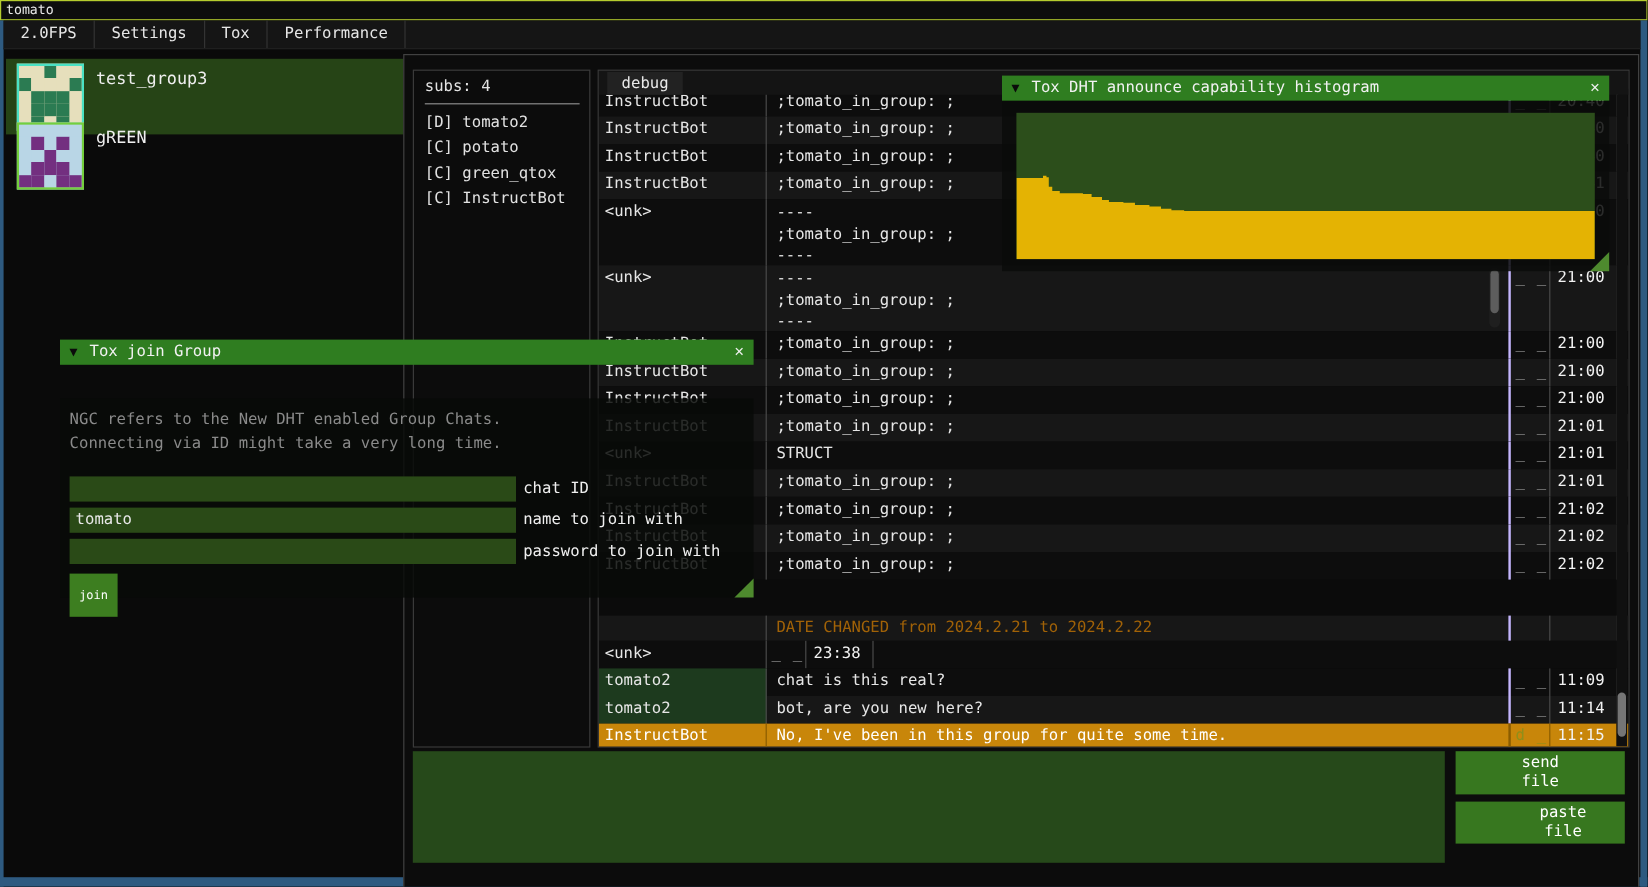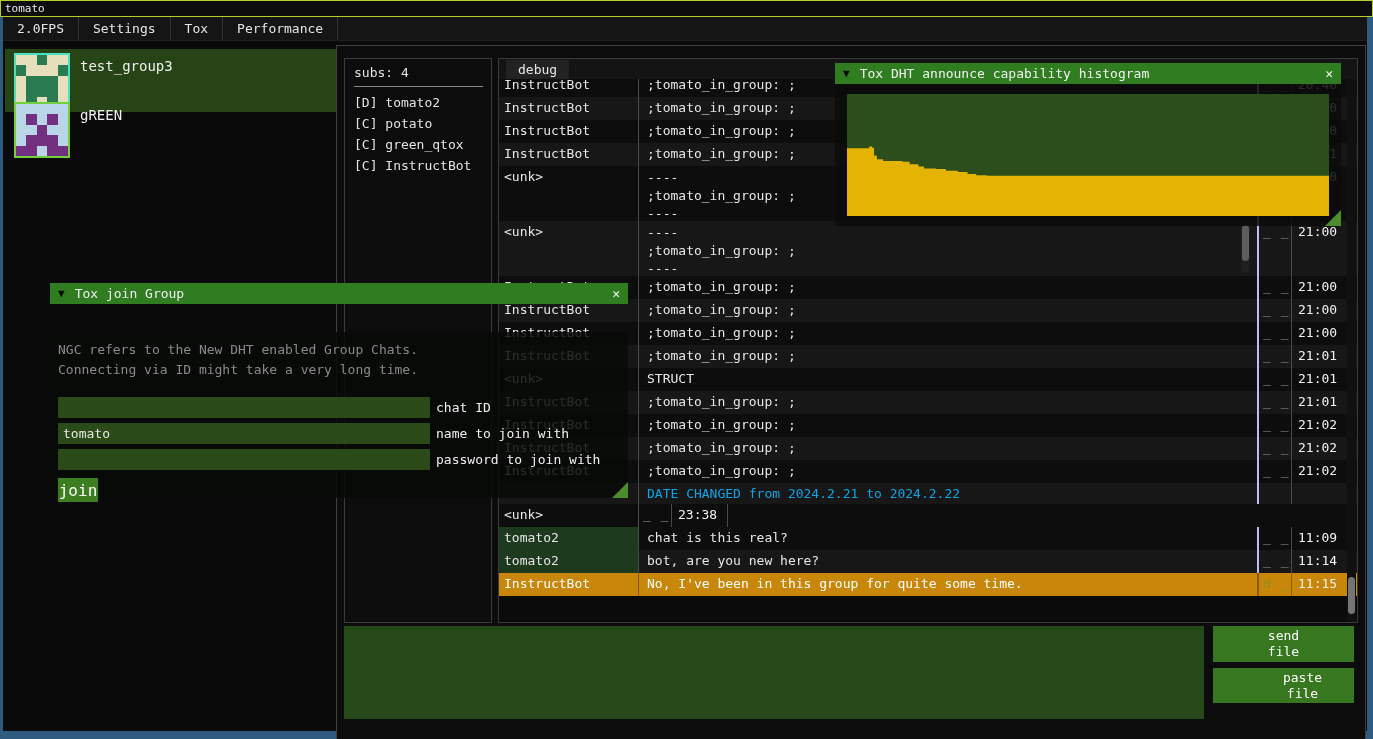--- a/index.html
+++ b/index.html
@@ -49,21 +49,21 @@
   .crow .c-name { width:140px; flex:0 0 140px; border-right:1px solid #4a4a4a;
                   padding:3px 0 0 5px; overflow:hidden; white-space:nowrap; }
   .crow .c-msg  { width:620px; flex:0 0 620px; border-right:2px solid #c4b5fd;
                   padding:3px 0 0 8px; white-space:pre; position:relative; }
   .crow .c-status { width:33px; flex:0 0 33px; border-right:1px solid #4a4a4a;
                     padding:3px 0 0 4px; color:#9a9a9a; letter-spacing:1px; }
   .crow .c-time { width:56px; flex:0 0 56px; border-right:1px solid #4a4a4a;
                   padding:3px 0 0 6px; color:#f2f2f2; }
   .crow.odd  { background:#171717; }
   .crow.even { background:#0d0d0d; }
-  .crow.date-row { color:#0ea5e9; }
+  .crow.date-row { color:#a16207;margin-top:30px; }
   .crow .name-self { background:#1d3a1e; margin:0; }
   .crow.mention { background:#c8860a !important; color:#ffffff; }
   .crow.mention .c-name, .crow.mention .c-msg, .crow.mention .c-status,
   .crow.mention .c-time { border-right-color:#8a5c00; }
   .crow.mention .c-status { color:#8f8f1a; }
   .msg-line { line-height:18px; }
   .cell-scroll { position:absolute; right:7px; top:2px; width:9px; height:50px;
                  background:#1f1f1f; border-radius:5px; }
   .cell-scroll .hdl { position:absolute; left:1px; top:2px; width:7px; height:36px;
                       background:#5d5d5d; border-radius:4px; }
@@ -98,22 +98,22 @@
 
   #join-win { left:50px; top:283px; width:578px; height:187px; }
   #join-win .fbody { height:166px; background:rgba(8,10,8,0.85); color:#8a8a8a; font-size:13px; }
   .join-info { padding-left:8px; line-height:20px; }
   .join-info:first-child { padding-top:8px;margin-top:28px; }
   .jrow { position:absolute; left:8px; height:21px; width:562px; }
   .jrow input { position:absolute; left:0; top:0; width:372px; height:21px; background:#2a4a17;
                 border:none; outline:none; color:#e8e8e8; font-family:"DejaVu Sans Mono", monospace;
                 font-size:13px; padding:0 5px; }
   .jrow .jlabel { position:absolute; left:378px; top:3px; color:#f0f0f0; white-space:nowrap; }
-  .join-btn { position:absolute; left:8px; top:146px; width:40px; height:24px; background:#3d7e20;
-              border:none; color:#fff; font-family:"DejaVu Sans Mono", monospace; font-size:16px; }
+  .join-btn { position:absolute; left:8px; top:146px; width:40px; height:36px; background:#3d7e20;
+              border:none; color:#fff; font-family:"DejaVu Sans Mono", monospace; font-size:10px; }
 </style>
 </head>
 <body>
 
 <div id="app">
   <div class="titlebar">
     <span>tomato</span>
   </div>
   <div class="edge left"></div>
   <div class="edge right"></div>

